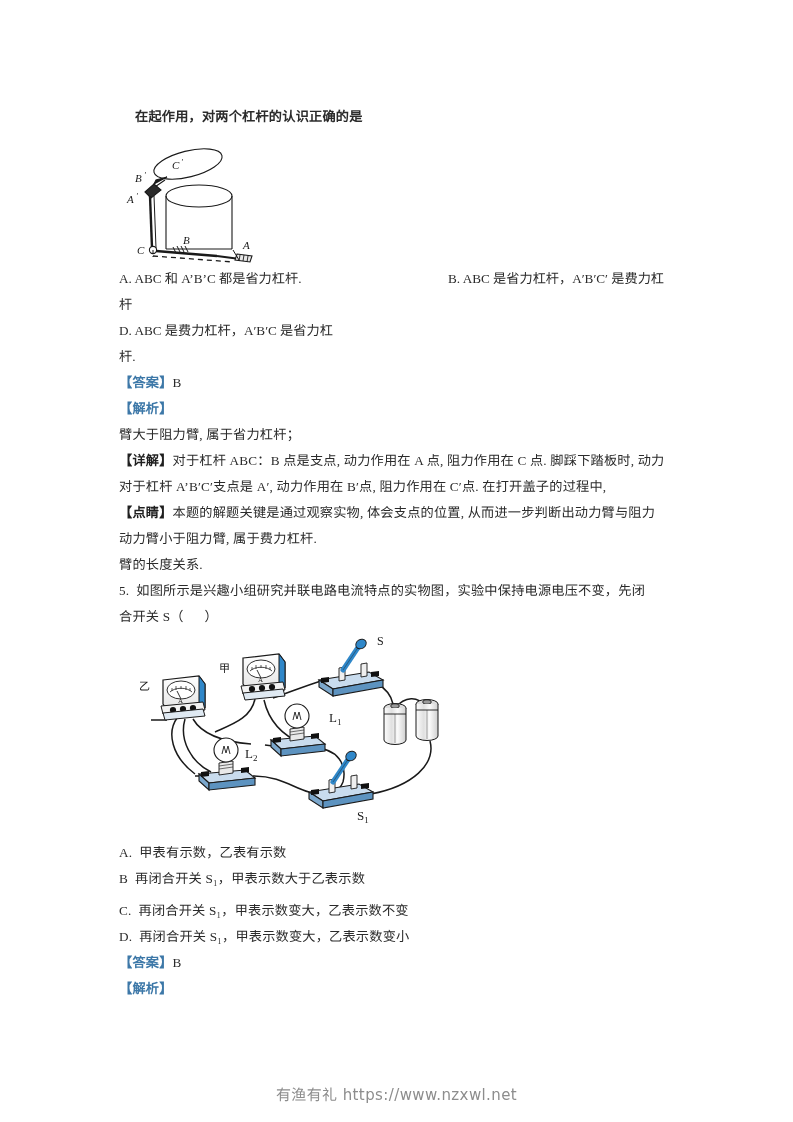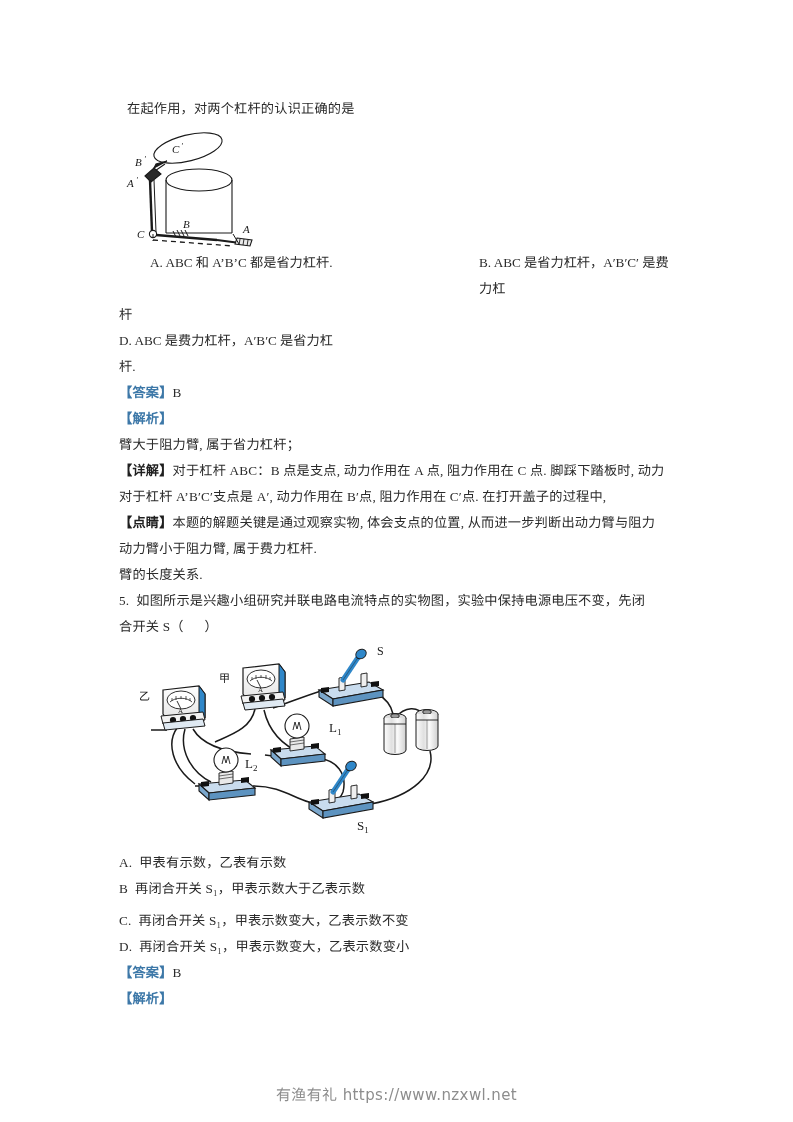--- a/index.html
+++ b/index.html
@@ -28,29 +28,29 @@
     top: 88px;
     width: 557px;
   }
   .line {
     font-size: 13.2px;
     line-height: 26px;
     color: #2b2b2b;
     letter-spacing: 0.2px;
     white-space: pre-wrap;
   }
-  .q-line { margin: 8px; }
+  .q-line { margin: 16px; font-weight: bold; }
   .opt-row {
     display: flex;
     width: 100%;
     font-size: 13.2px;
     line-height: 26px;
     color: #2b2b2b;
   }
-  .opt-left { width: 329px; flex: 0 0 329px; margin-left: 31px; }
+  .opt-left { width: 329px; flex: 0 0 329px; }
   .opt-right { flex: 1 1 auto; }
   .opt-cont { font-size: 13.2px; line-height: 26px; color: #2b2b2b; }
   .tag-blue {
     color: #3d78a8;
     font-weight: bold;
     font-size: 13.2px;
   }
   .ans-val {
     color: #2b2b2b;
     font-size: 13.2px;

